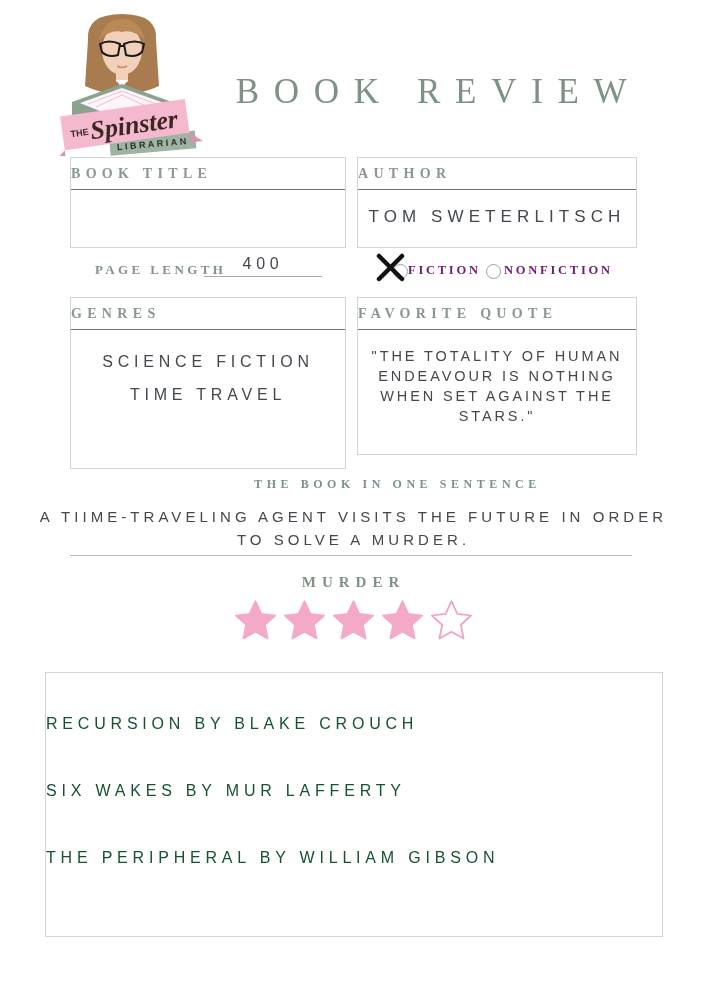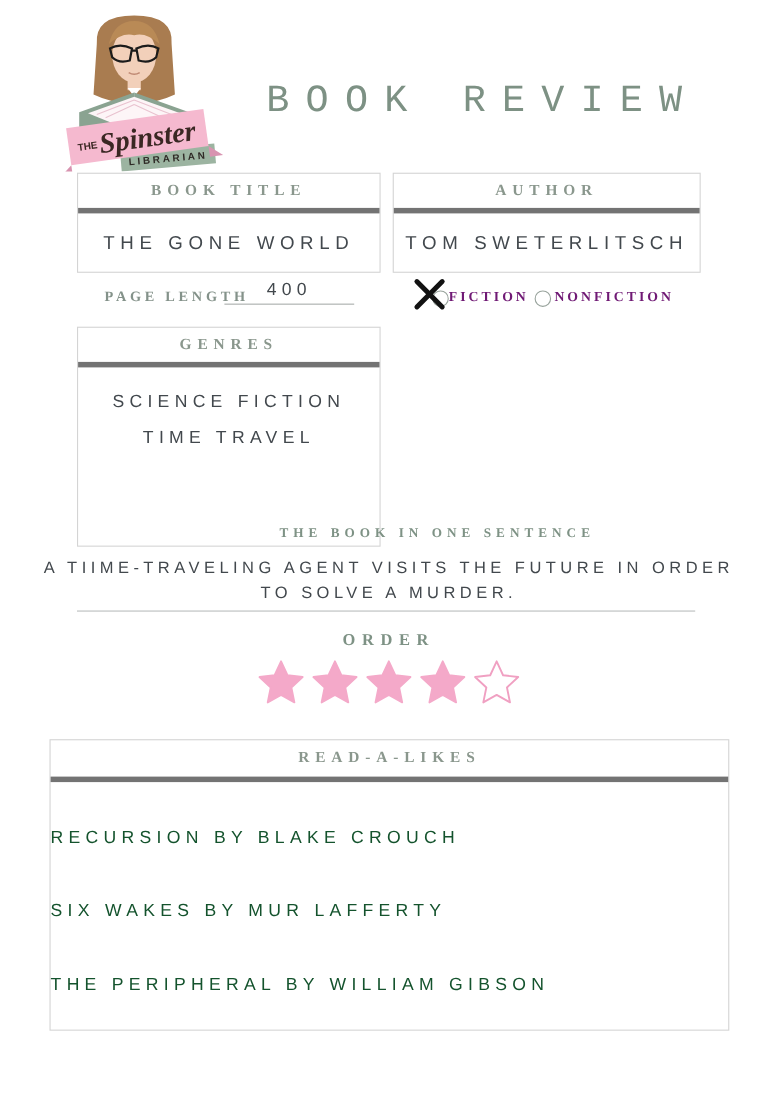--- a/index.html
+++ b/index.html
@@ -3,26 +3,26 @@
 <meta charset="utf-8">
 <style>
   html,body{margin:0;padding:0;background:#ffffff;}
   body{width:707px;height:1000px;position:relative;font-family:"Liberation Sans",sans-serif;}
   .page{position:absolute;inset:0;background:#ffffff;overflow:hidden;}
 
   
   .logo{position:absolute;left:36px;top:6px;width:172px;height:150px;}
   .main-title{position:absolute;left:0;top:72px;width:707px;text-align:center;
     padding-left:170px;box-sizing:border-box;
-    font-family:Liberation Mono, monospace;font-size:35px;letter-spacing:0.42em;
+    font-family:Liberation Serif, serif;font-size:35px;letter-spacing:0.42em;
     color:#7d9184;font-weight:500;}
 
   
   .box{position:absolute;border:1px solid #d4d4d4;background:#fff;box-sizing:border-box;}
-  .box-header{border-bottom:5px solid #737373;text-align:center;
+  .box-header{border-bottom:1px solid #737373;
     font-family:"Liberation Serif",serif;color:#8a978d;letter-spacing:0.38em;
     font-size:14px;font-weight:600;padding:8px 0 7px 0;}
   .hand{font-family:"Liberation Sans",sans-serif;color:#42484d;letter-spacing:0.30em;}
   .box-value{text-align:center;font-size:17px;}
 
   .box-title{left:70px;top:157px;width:276px;height:91px;}
   .box-author{left:357px;top:157px;width:280px;height:91px;}
   .box-title .box-value,.box-author .box-value{margin-top:17px;}
 
   
@@ -34,21 +34,21 @@
   .cat-circle{position:absolute;width:13px;height:13px;border-radius:50%;
     border:1px solid #98a39c;background:transparent;}
   .circle-fiction{left:393px;top:264px;}
   .circle-nonfiction{left:486px;top:264px;}
   .cat-label{position:absolute;top:263px;font-family:"Liberation Serif",serif;
     color:#701a75;font-size:12.5px;letter-spacing:0.22em;font-weight:600;}
   .label-fiction{left:408px;}
   .label-nonfiction{left:504px;}
 
   
-  .box-genres{left:70px;top:297px;width:276px;height:200px;}
+  .box-genres{left:70px;top:297px;width:276px;height:172px;}
   .genres-list{padding-top:15px;}
   .genre-item{text-align:center;font-size:16px;line-height:33px;
     font-family:"Liberation Sans",sans-serif;color:#42484d;letter-spacing:0.30em;}
   .box-quote{left:357px;top:297px;width:280px;height:158px;}
   .quote-text{margin:16px auto 0 auto;width:256px;text-align:center;font-size:14.5px;
     line-height:20px;letter-spacing:0.20em;}
 
   
   .section-header{position:absolute;width:707px;text-align:center;
     font-family:"Liberation Serif",serif;color:#7e9285;font-weight:600;}
@@ -114,21 +114,20 @@
         <text x="34" y="124" font-size="9" fill="#3a2723" font-family="Liberation Sans, sans-serif" font-weight="bold">THE</text>
         <text class="logo-script" x="54" y="129" font-size="26" fill="#3a2723">Spinster</text>
       </g>
     </svg>
   </div>
 
   <div class="main-title">BOOK REVIEW</div>
 
   <div class="box box-title">
     <div class="box-header">BOOK TITLE</div>
-    <div class="box-value hand">THE GONE WORLD</div>
   </div>
 
   <div class="box box-author">
     <div class="box-header">AUTHOR</div>
     <div class="box-value hand">TOM SWETERLITSCH</div>
   </div>
 
   <div class="pagelen-label">PAGE LENGTH</div>
   <div class="pagelen-line hand">400</div>
 
@@ -142,46 +141,49 @@
   <span class="cat-label label-nonfiction">NONFICTION</span>
 
   <div class="box box-genres">
     <div class="box-header">GENRES</div>
     <div class="genres-list">
         <div class="genre-item">SCIENCE FICTION</div>
         <div class="genre-item">TIME TRAVEL</div>
       </div>
   </div>
 
+  <div class="box box-quote">
+    <div class="box-header">FAVORITE QUOTE</div>
+    <div class="quote-text hand">"THE TOTALITY OF HUMAN ENDEAVOUR IS NOTHING WHEN SET AGAINST THE STARS."</div>
+  </div>
 
   <div class="section-header sentence-header">THE BOOK IN ONE SENTENCE</div>
   <div class="sentence-text hand">A TIIME-TRAVELING AGENT VISITS THE FUTURE IN ORDER TO SOLVE A MURDER.</div>
   <div class="divider"></div>
 
-  <div class="section-header rating-header">ORDER</div>
+  <div class="section-header rating-header">MURDER</div>
   <div class="rating-stars">
       <svg width="43" height="46" viewBox="0 0 50 50">
         <polygon points="25,2 31.8,16.7 47.8,18.6 35.9,29.6 39.1,45.4 25,37.5 10.9,45.4 14.1,29.6 2.2,18.6 18.2,16.7" fill="#f4a9c9" stroke="#f4a9c9" stroke-width="2" stroke-linejoin="round"></polygon>
       </svg>
       <svg width="43" height="46" viewBox="0 0 50 50">
         <polygon points="25,2 31.8,16.7 47.8,18.6 35.9,29.6 39.1,45.4 25,37.5 10.9,45.4 14.1,29.6 2.2,18.6 18.2,16.7" fill="#f4a9c9" stroke="#f4a9c9" stroke-width="2" stroke-linejoin="round"></polygon>
       </svg>
       <svg width="43" height="46" viewBox="0 0 50 50">
         <polygon points="25,2 31.8,16.7 47.8,18.6 35.9,29.6 39.1,45.4 25,37.5 10.9,45.4 14.1,29.6 2.2,18.6 18.2,16.7" fill="#f4a9c9" stroke="#f4a9c9" stroke-width="2" stroke-linejoin="round"></polygon>
       </svg>
       <svg width="43" height="46" viewBox="0 0 50 50">
         <polygon points="25,2 31.8,16.7 47.8,18.6 35.9,29.6 39.1,45.4 25,37.5 10.9,45.4 14.1,29.6 2.2,18.6 18.2,16.7" fill="#f4a9c9" stroke="#f4a9c9" stroke-width="2" stroke-linejoin="round"></polygon>
       </svg>
       <svg width="43" height="46" viewBox="0 0 50 50">
         <polygon points="25,2 31.8,16.7 47.8,18.6 35.9,29.6 39.1,45.4 25,37.5 10.9,45.4 14.1,29.6 2.2,18.6 18.2,16.7" fill="#ffffff" stroke="#f0a0c2" stroke-width="2" stroke-linejoin="round"></polygon>
       </svg>
     </div>
 
   <div class="box box-readalikes">
-    <div class="box-header">READ-A-LIKES</div>
     <div class="readalikes-list">
         <div class="readalike-item">RECURSION BY BLAKE CROUCH</div>
         <div class="readalike-item">SIX WAKES BY MUR LAFFERTY</div>
         <div class="readalike-item">THE PERIPHERAL BY WILLIAM GIBSON</div>
       </div>
   </div>
 
 </div>
 
 </body></html>

